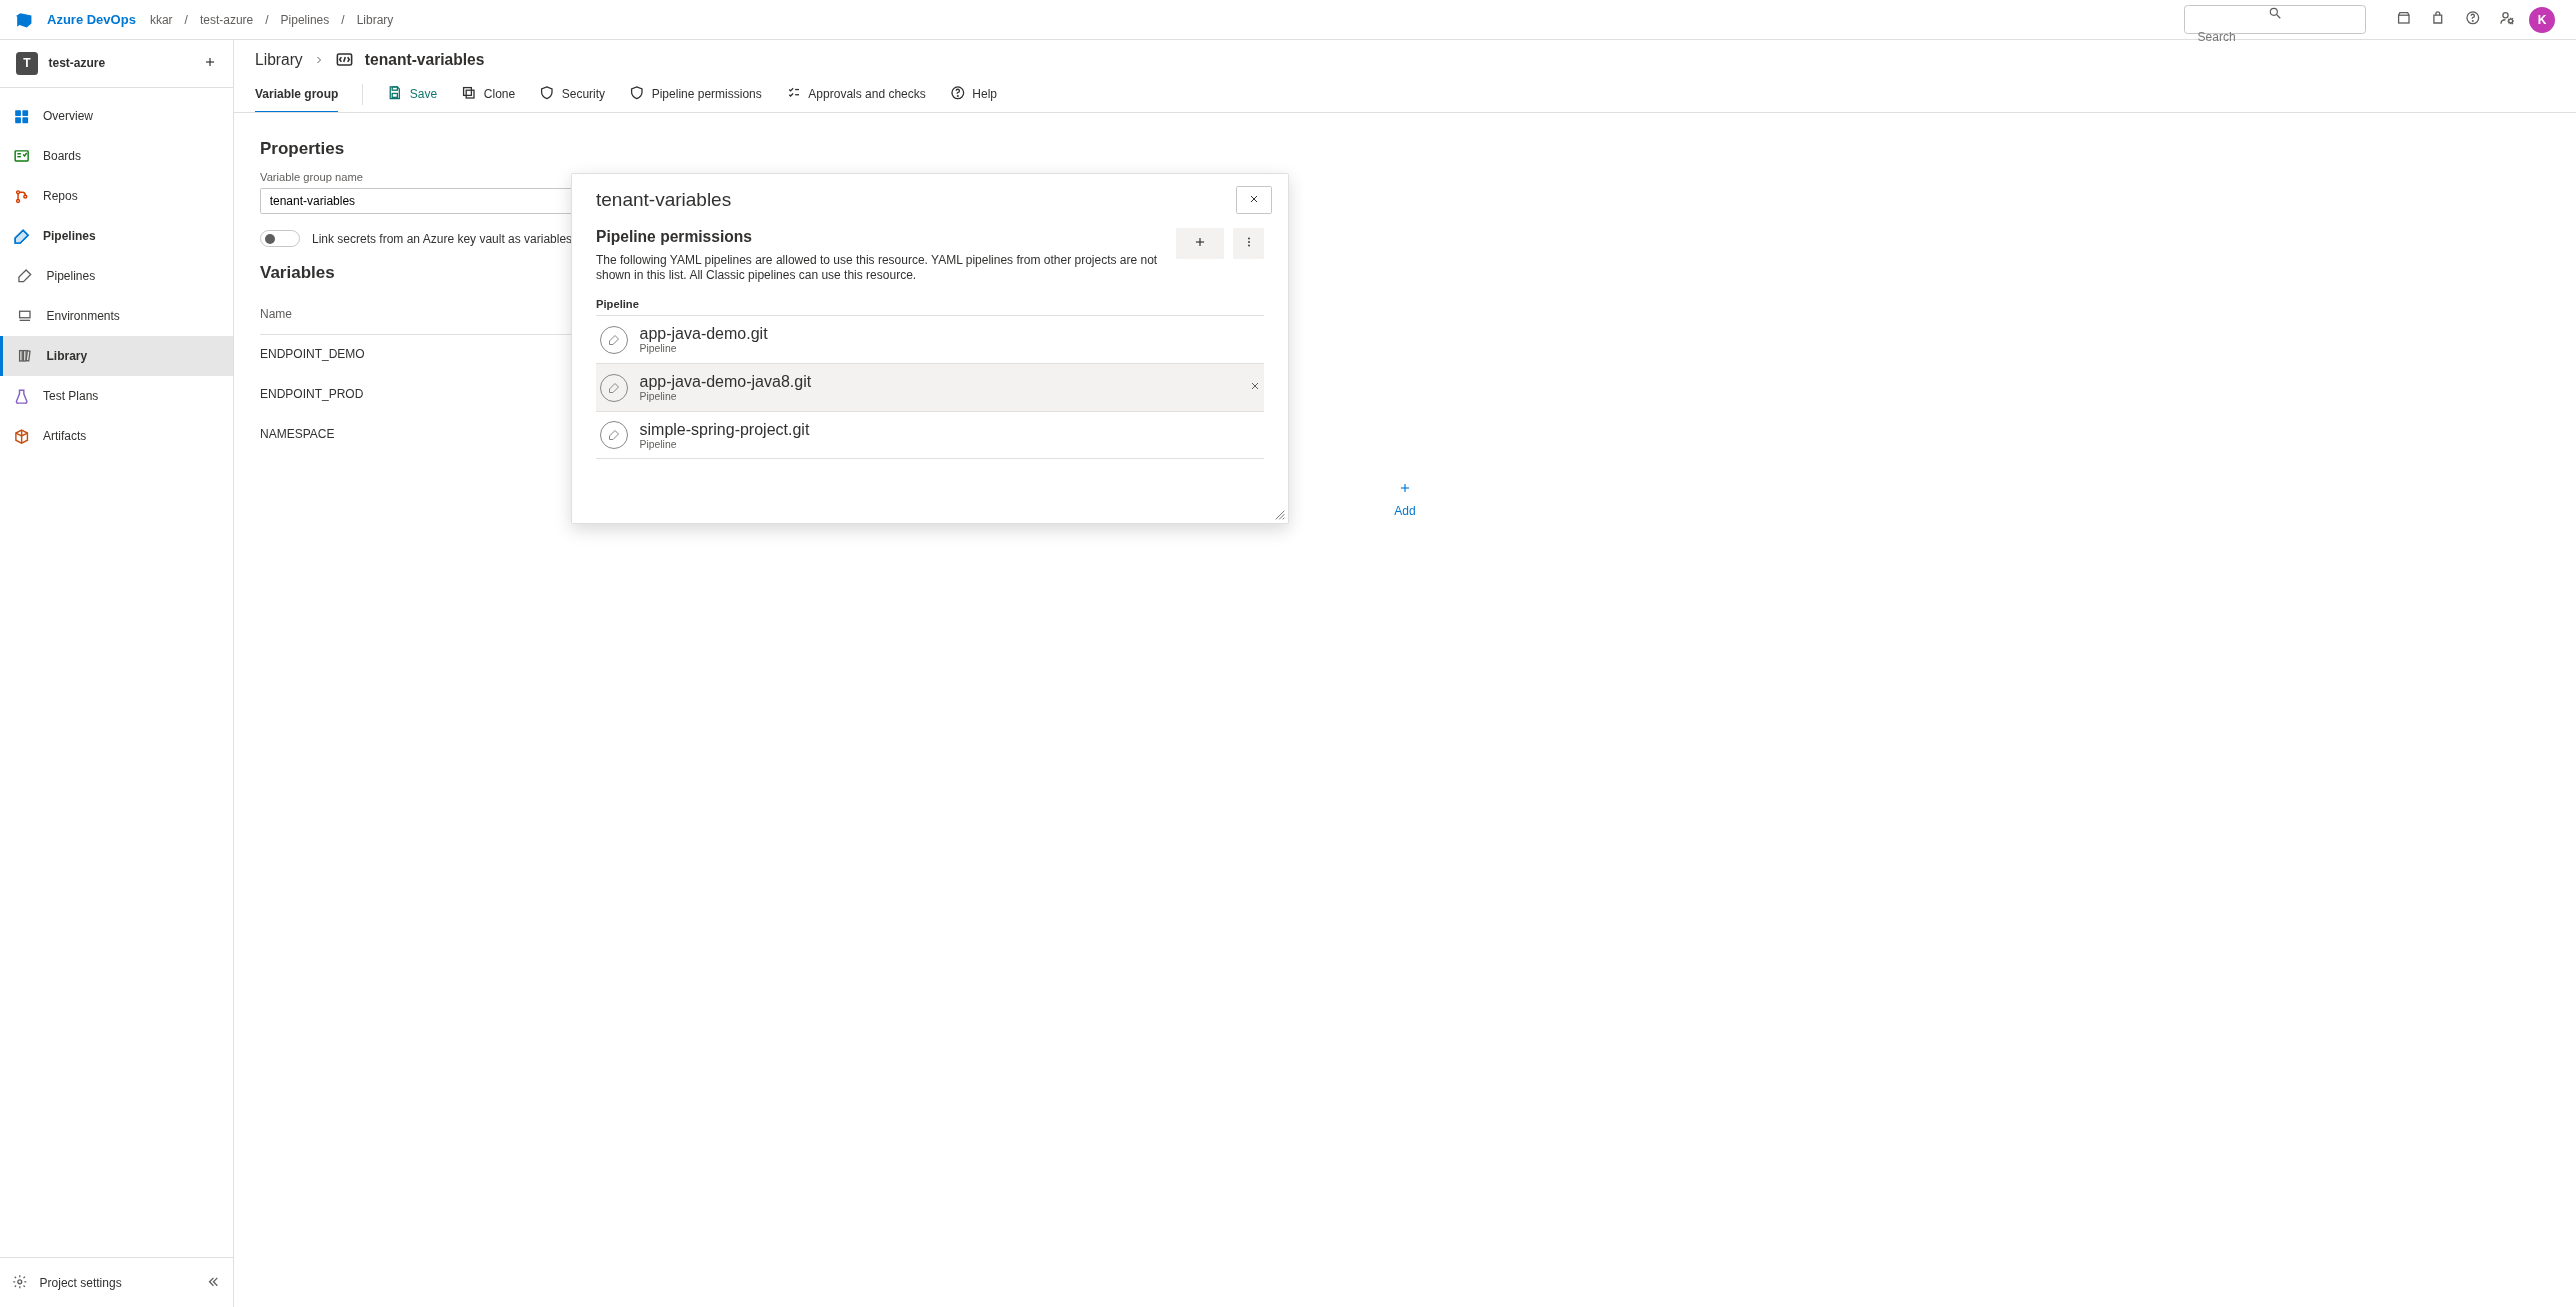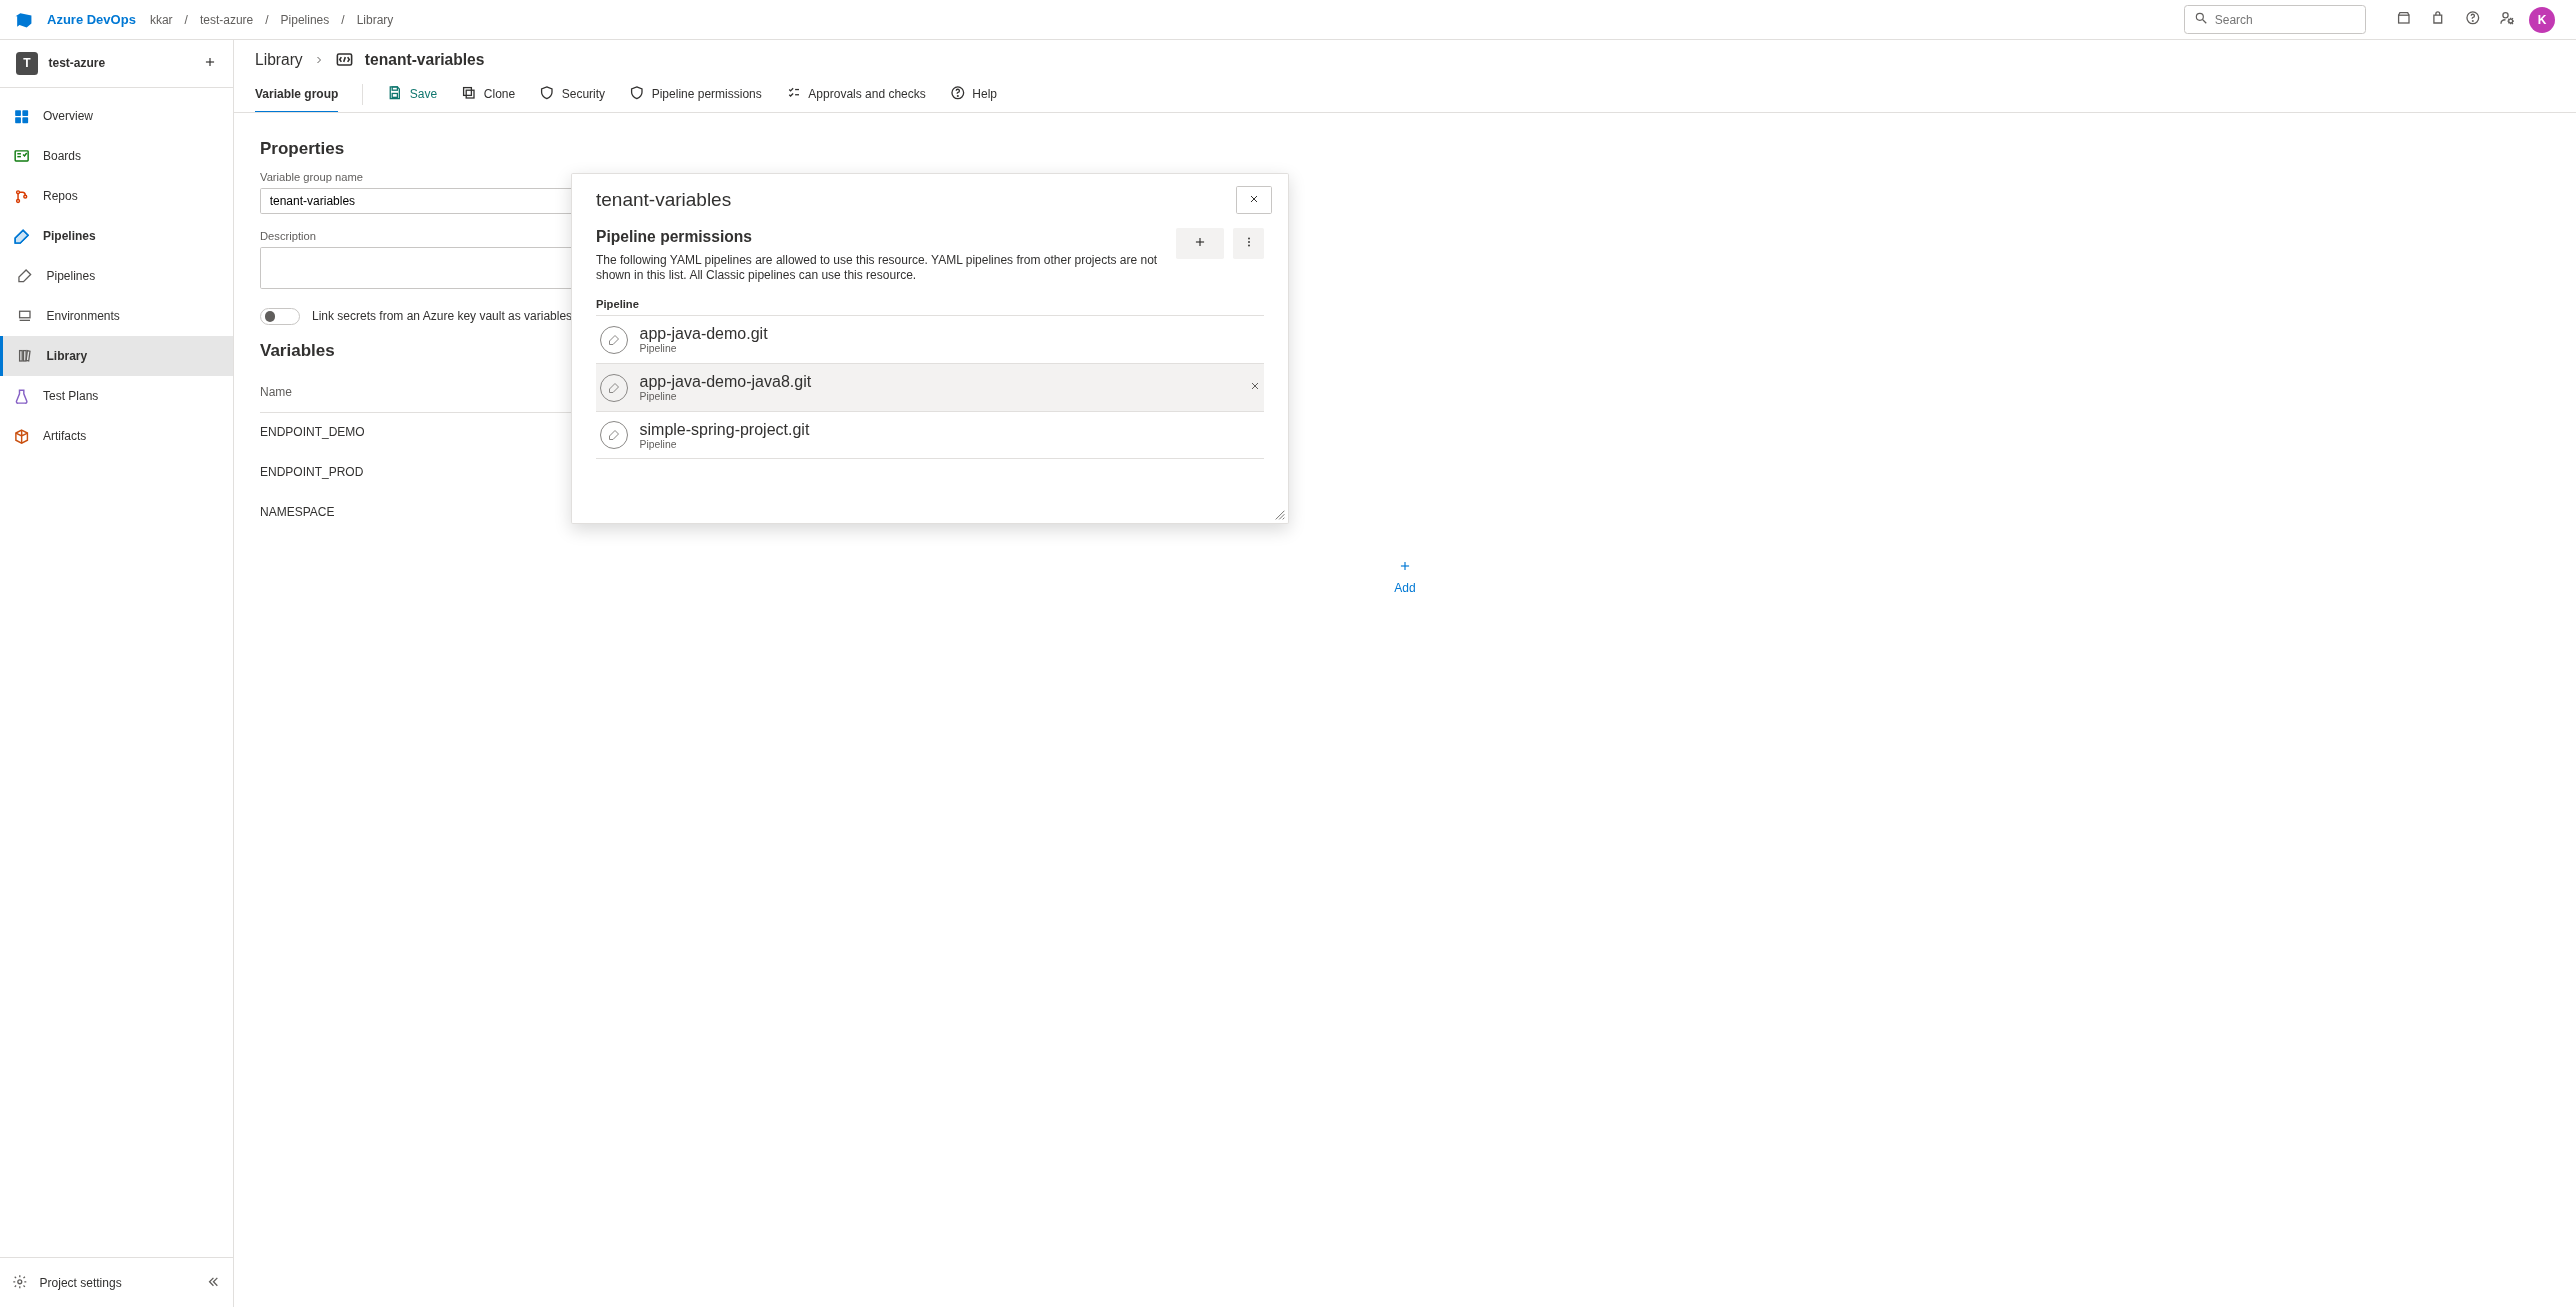--- a/index.html
+++ b/index.html
@@ -16,21 +16,21 @@
   * { box-sizing: border-box; margin: 0; padding: 0; font-family: "Segoe UI", -apple-system, BlinkMacSystemFont, sans-serif; }
   body { width: 2576px; height: 1308px; color: var(--text); font-size: 12px; overflow: hidden; }
 
   
   .top-header { height: 40px; border-bottom: 0.9px solid var(--border); display: flex; align-items: center; padding: 0 21px 0 14px; gap: 14px; }
   .top-logo { width: 19px; height: 19px; color: var(--blue); }
   .brand { color: var(--blue); font-weight: 600; font-size: 13px; }
   .crumbs { display: flex; align-items: center; gap: 12px; color: var(--muted); font-size: 12px; }
   .crumb-sep { color: var(--muted); }
   .spacer { flex: 1; }
-  .search-wrap { display: flex; align-items: center; width: 182px; height: 29px; border: 0.9px solid var(--border-strong); border-radius: 3.5px; padding: 0 8.7px; gap: 7px; }
+  .search-wrap { display: flex; align-items: center; width: 182px; height: 29px; border: 0.9px solid var(--border-strong); border-radius: 3.5px; padding: 0 8.7px; gap: 7px; flex-direction: column; }
   .search-wrap svg { width: 14px; height: 14px; color: var(--muted); }
   .search-input { border: none; outline: none; flex: 1; font-size: 12px; background: transparent; }
   .hdr-icons { display: flex; align-items: center; gap: 19px; margin-left: 15.6px; }
   .hdr-icons svg { width: 15.6px; height: 15.6px; color: var(--muted); }
   .avatar { width: 26px; height: 26px; border-radius: 50%; background: #c239b3; color: #fff; display: flex; align-items: center; justify-content: center; font-weight: 600; }
 
   
   .app-body { display: flex; height: calc(1308px - 40px); }
 
   
@@ -361,24 +361,20 @@
     </div>
 
     <div class="content">
       <div class="section-title">Properties</div>
 
       <div class="field-gap">
         <label class="field-label">Variable group name</label>
         <input class="txt-input" value="tenant-variables" style="">
       </div>
 
-      <div class="field-gap">
-        <label class="field-label">Description</label>
-        <textarea class="txt-area" style=""></textarea>
-      </div>
 
       <div class="switch-row field-gap">
         <div class="switch">
             <div class="knob"></div>
           </div>
         <span>Link secrets from an Azure key vault as variables</span>
       </div>
 
       <div class="section-title">Variables</div>
 

